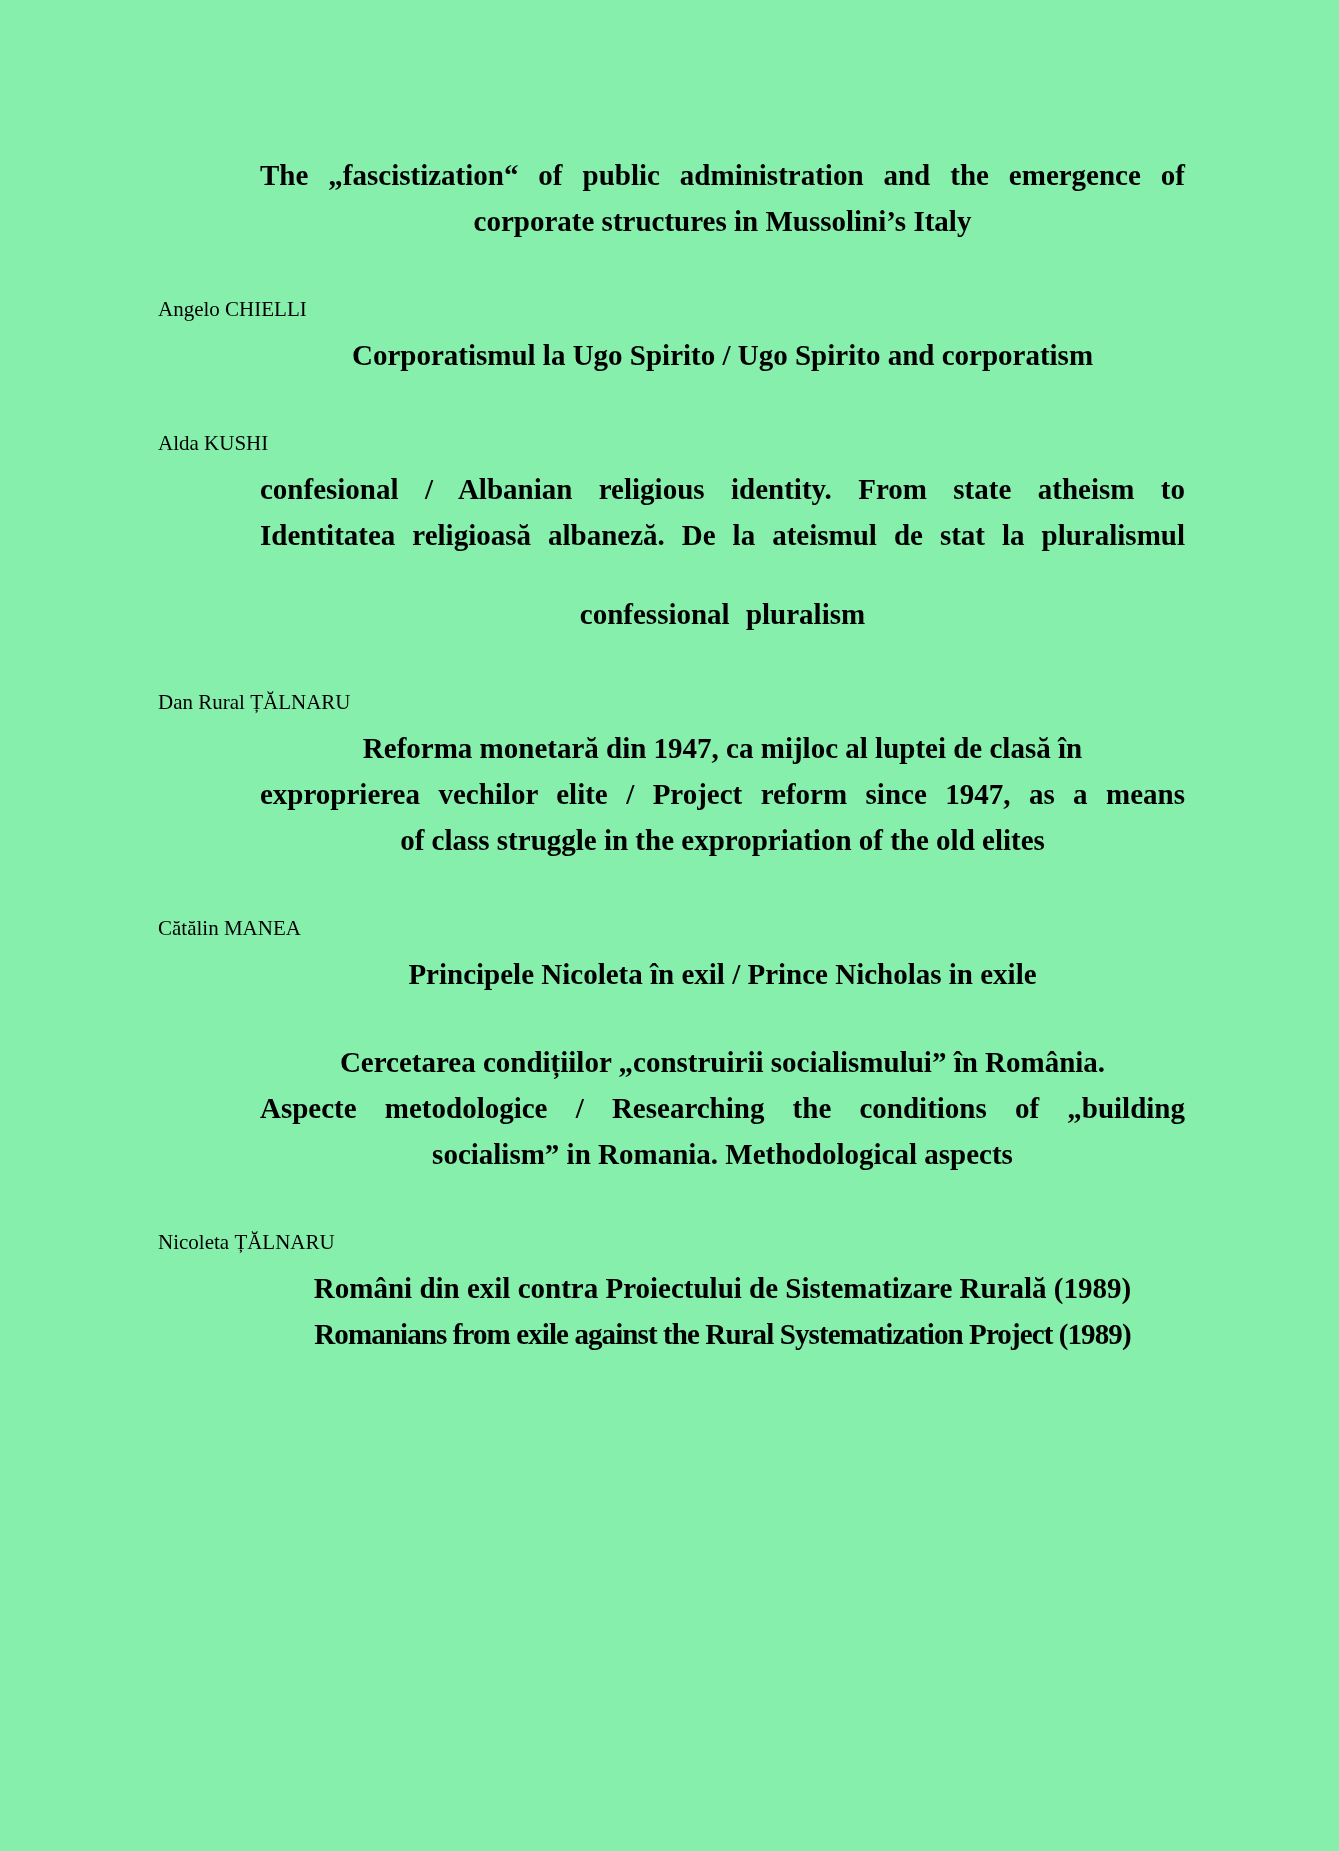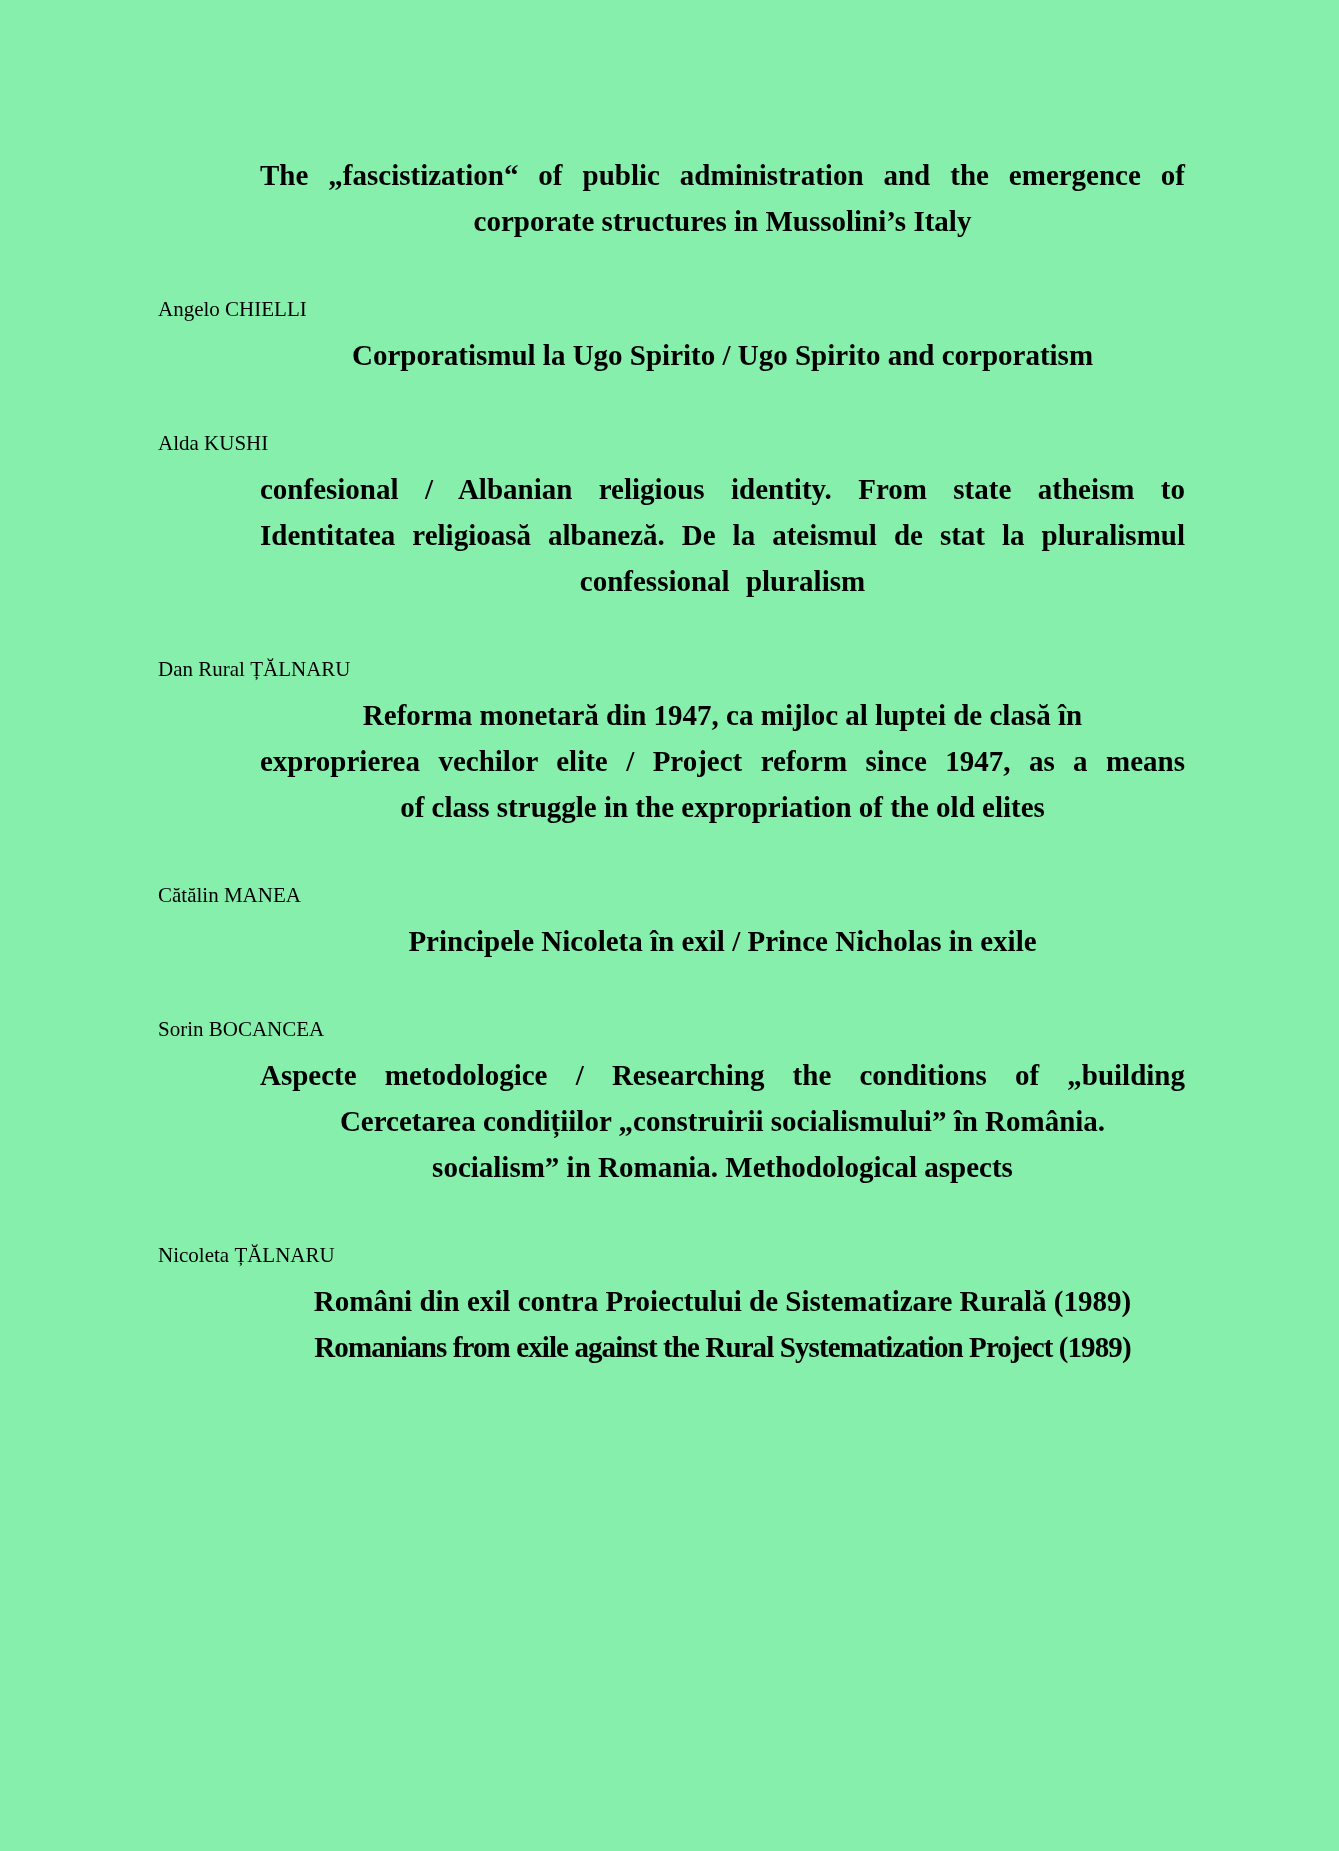--- a/index.html
+++ b/index.html
@@ -43,20 +43,21 @@
   }
   .title-line {
     text-align: center;
   }
   .title-line.justify {
     text-align: justify;
     text-align-last: justify;
   }
   .title-line.wordgap {
     word-spacing: 9px;
+    margin-top: 33px;
   }
   .title-line.condensed {
     letter-spacing: -0.9px;
   }
 </style>
 </head>
 <body>
 
 <div class="page">
   <div id="toc">
@@ -88,24 +89,23 @@
           <div class="title-line">of class struggle in the expropriation of the old elites</div>
         </div>
       </section>
       <section class="entry">
         <div class="author">Cătălin MANEA</div>
         <div class="title">
           <div class="title-line">Principele Nicoleta în exil / Prince Nicholas in exile</div>
         </div>
       </section>
       <section class="entry">
-        <div class="author">Sorin BOCANCEA</div>
         <div class="title">
+          <div class="title-line">Cercetarea condițiilor „construirii socialismului” în România.</div>
           <div class="title-line justify">Aspecte metodologice / Researching the conditions of „building</div>
-          <div class="title-line">Cercetarea condițiilor „construirii socialismului” în România.</div>
           <div class="title-line">socialism” in Romania. Methodological aspects</div>
         </div>
       </section>
       <section class="entry">
         <div class="author">Nicoleta ȚĂLNARU</div>
         <div class="title">
           <div class="title-line">Români din exil contra Proiectului de Sistematizare Rurală (1989)</div>
           <div class="title-line condensed">Romanians from exile against the Rural Systematization Project (1989)</div>
         </div>
       </section>

